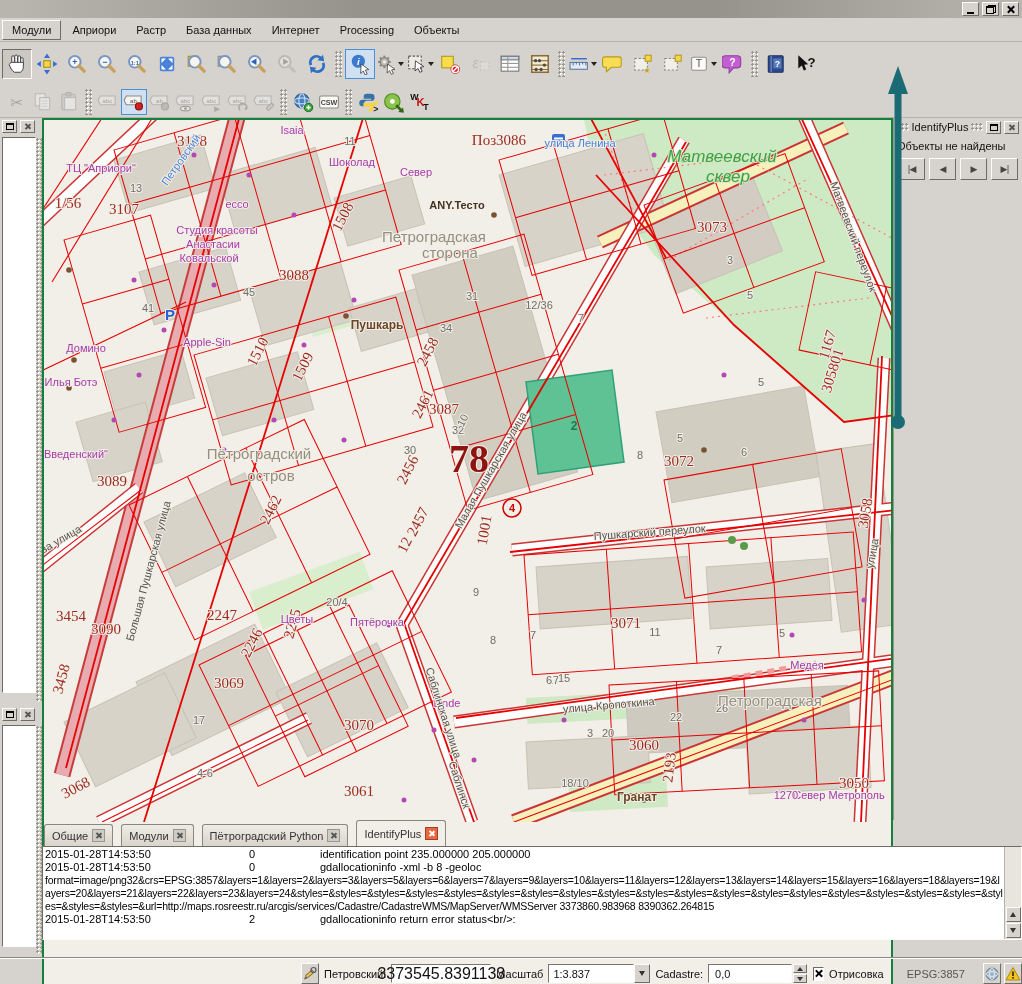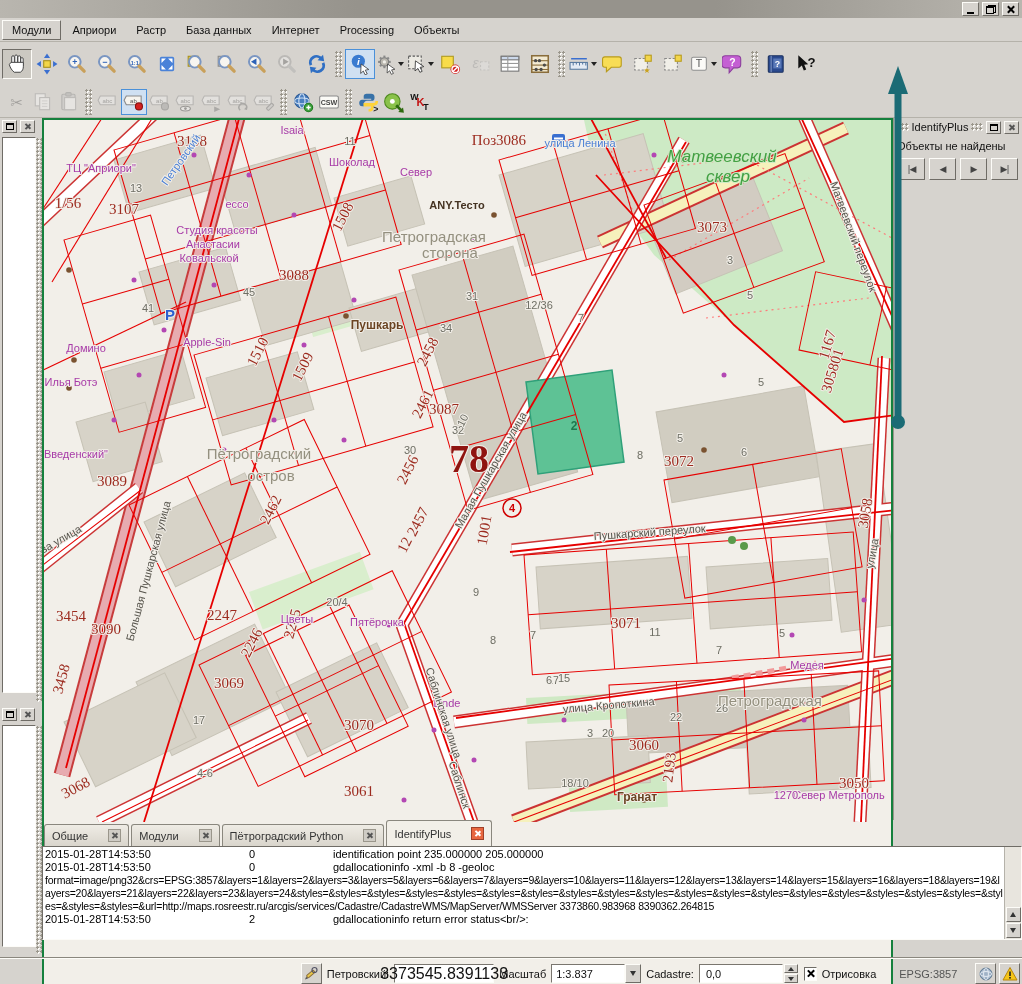--- a/index.html
+++ b/index.html
@@ -71,44 +71,44 @@
   #idp-msg{padding:4px 2px 2px 3px}
   #idp-nav{display:flex;gap:4px;padding:4px 2px 0 4px}
   .navbtn{width:27px;height:22px;display:flex;align-items:center;justify-content:center;font-size:9px;color:#444;letter-spacing:-1px;font-family:"DejaVu Sans",sans-serif}
   
   #arrow{left:878px;top:58px;width:44px;height:382px;pointer-events:none;z-index:60}
   
   #bdock{left:42px;top:820px;width:980px;height:138px}
   #bdock .title{height:16px;display:flex;align-items:center;gap:4px;padding:2px 2px}
   #bdock .title .gr{height:8px}
   #tabs{display:flex;align-items:flex-end;height:26px;padding-left:2px}
-  .tab{display:flex;align-items:center;gap:20px;height:22px;padding:0 7px;margin-right:2px;
+  .tab{display:flex;align-items:center;gap:4px;height:22px;padding:0 7px;margin-right:8px;
     background:linear-gradient(#efece5,#d9d5cc);border:1px solid #8a877e;border-bottom:none;border-radius:3px 3px 0 0;color:#333}
   .tab.active{height:26px;background:#f2efe8;font-weight:normal}
   .tclose{width:13px;height:13px;display:flex;align-items:center;justify-content:center;background:#cfccc5;border:1px solid #9a968b}
   .tab.active .tclose{background:#e8673f;border-color:#a04028}
   .tab.active .tclose .xmark::before,.tab.active .tclose .xmark::after{background:#fff}
   #logbox{position:relative;margin:0;height:94px;background:#fff;border:1px solid;border-color:#6f6c66 #fdfcf8 #fdfcf8 #6f6c66;overflow:hidden}
   #loglines{position:absolute;left:2px;top:1px;right:16px;font-size:11px;line-height:13px;color:#000}
   .log-row{display:flex}
   .log-row .c1{width:163px;flex:none}
   .log-row .c2{width:88px;flex:none;text-align:center}
-  .log-row .c3{margin-left:37px}
+  .log-row .c3{margin-left:24px}
   .log-wrap{word-break:break-all;letter-spacing:-0.2px;font-size:10.5px}
   #logsb{position:absolute;right:0;top:0;bottom:0;width:17px;background:#e8e5de;border-left:1px solid #b5b2aa;display:flex;flex-direction:column;justify-content:flex-end;align-items:center;gap:1px;padding-bottom:1px}
   .sbbtn{width:15px;height:15px;display:flex;align-items:center;justify-content:center}
   .tri-up{width:0;height:0;border-left:3.5px solid transparent;border-right:3.5px solid transparent;border-bottom:5px solid #333}
   .tri-down{width:0;height:0;border-left:3.5px solid transparent;border-right:3.5px solid transparent;border-top:5px solid #333}
   
   #status{left:0;top:958px;width:1022px;height:28px;border-top:1px solid #fdfcf8;box-shadow:0 -1px 0 #8a877e;display:flex;align-items:center;padding:2px 2px 0 2px}
   #status .sp{width:296px;flex:none}
   #status .lbl{margin:0 5px;white-space:nowrap}
   #coordfield{width:100px;height:19px;font-size:16px;display:flex;align-items:center;justify-content:center}
   #scalecombo{display:flex;align-items:center}
-  #scalefield{width:74px;height:19px;display:flex;align-items:center;padding-left:4px}
+  #scalefield{width:86px;height:19px;display:flex;align-items:center;padding-left:4px}
   .combobtn{width:16px;height:19px;display:flex;align-items:center;justify-content:center}
   #rotspin{display:flex;align-items:flex-start}
   #rotfield{width:84px;height:19px;display:flex;align-items:center;padding-left:6px}
   .spinbtns{display:flex;flex-direction:column;gap:1px;margin-left:1px}
   .spinbtns .sbtn{width:14px;height:9px;display:flex;align-items:center;justify-content:center}
   .spinbtns .tri-up{border-bottom-width:4px;border-left-width:3px;border-right-width:3px}
   .spinbtns .tri-down{border-top-width:4px;border-left-width:3px;border-right-width:3px}
   #renderchk{width:14px;height:14px;background:#fff;border:1px solid;border-color:#6f6c66 #fdfcf8 #fdfcf8 #6f6c66;display:flex;align-items:center;justify-content:center}
   #renderchk .xmark::before,#renderchk .xmark::after{background:#000;width:2.2px}
   .crs{color:#555;margin:0 6px}

